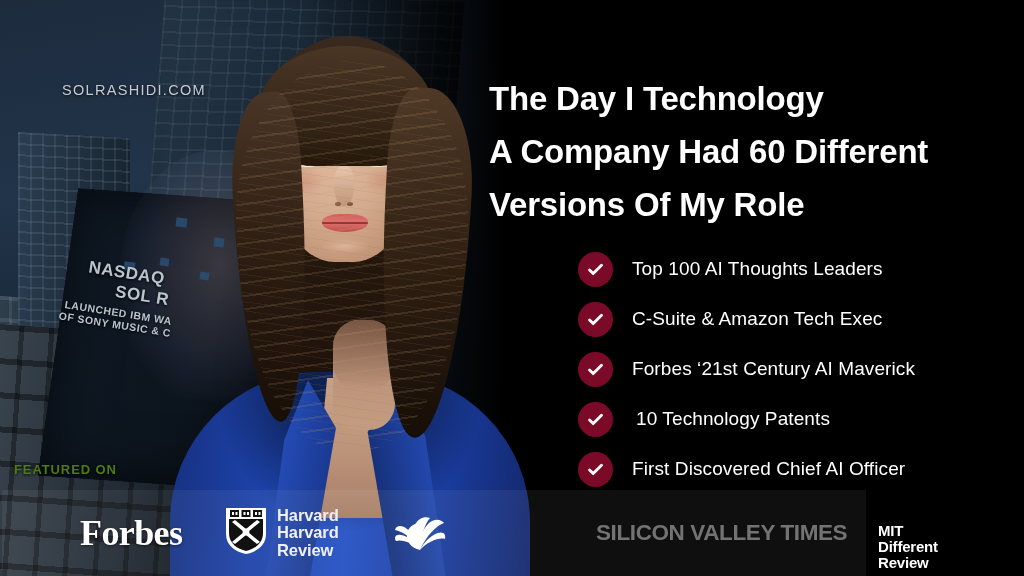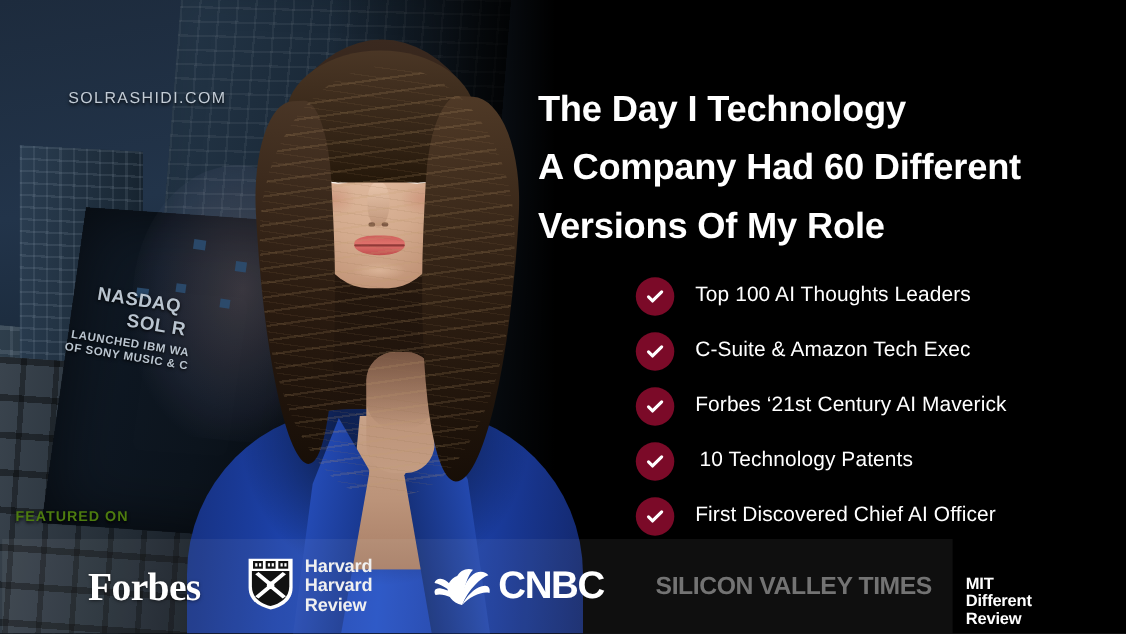--- a/index.html
+++ b/index.html
@@ -377,21 +377,20 @@
           <g fill="#ffffff">
             <path d="M26 40 C17 38 12 31 13 24 C14 17 20 13 26 13 C24 19 23 30 26 40 Z"></path>
             <path d="M26 40 C20 33 18 23 21 15 C24 8 31 6 36 8 C31 13 27 26 26 40 Z"></path>
             <path d="M26 40 C25 31 28 20 34 14 C40 8 47 9 50 13 C43 15 32 26 26 40 Z"></path>
             <path d="M26 40 C30 32 37 25 44 23 C50 21 52 25 51 29 C45 27 33 32 26 40 Z"></path>
             <path d="M26 40 C22 32 14 26 7 25 C1 24 0 28 2 31 C8 29 19 33 26 40 Z"></path>
             <path d="M26 40 C24 33 19 24 13 19 C7 14 2 16 1 20 C8 21 20 29 26 40 Z"></path>
           </g>
         </svg>
       </span>
-      <span class="cnbc-word">CNBC</span>
     </div>
 
     <div class="logo lg-svt">
       <span class="svt-word">SILICON VALLEY TIMES</span>
     </div>
 
     <div class="logo lg-mit">
       <span class="mit-text">
         <div>MIT</div>
         <div>Different</div>

